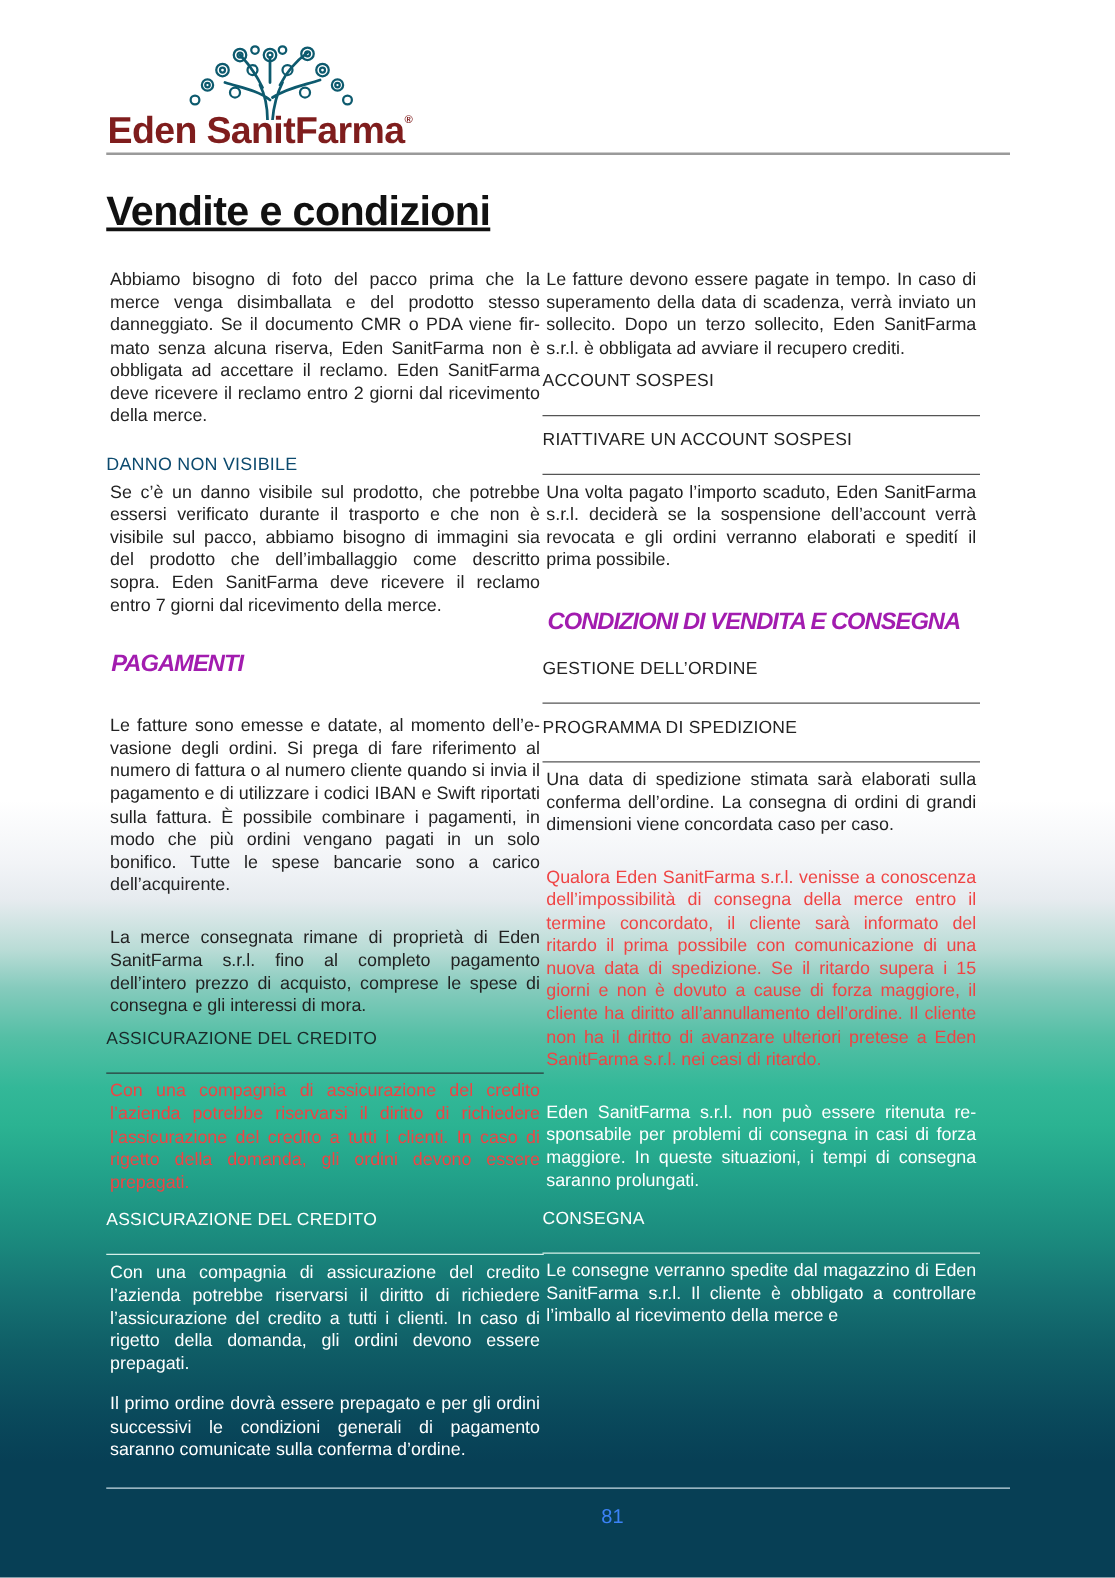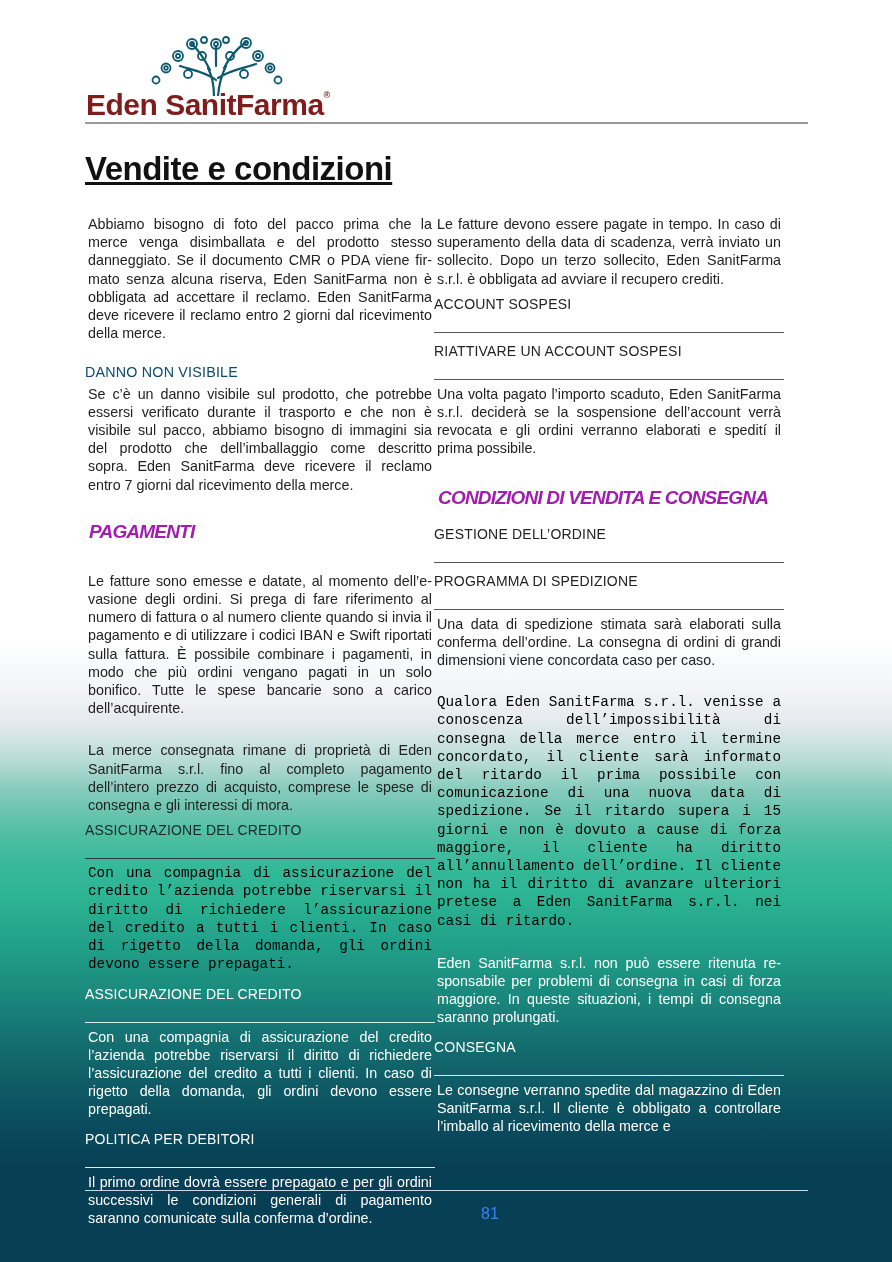--- a/index.html
+++ b/index.html
@@ -38,21 +38,21 @@
   .sub {
     font-size: 14px; line-height: 18px; color: #222; letter-spacing: 0.2px;
     border-bottom: 1.3px solid #555; padding-bottom: 19px; margin: 0 0 5px 0;
   }
   .plain-sub { font-size: 14.3px; line-height: 18.2px; color: #0c4a6e; margin: 0; letter-spacing: 0.2px; }
   .section-heading {
     font-size: 19px; font-weight: bold; color: #a21caf; letter-spacing: -0.8px; margin: 4px; font-style: italic;
   }
   .light p.body, .light .plain-sub { color: #fff; }
   .light .sub { color: #fff; border-bottom-color: #d6efe9; }
-  .dark-on-teal p.body { color: #000000; font-family: Liberation Mono, monospace; }
+  .dark-on-teal p.body { color: #ef4444; }
   .dark-on-teal .sub { color: #1a2a2a; border-bottom-color: #2a3a3a; }
   .footer-rule { position: absolute; left: 85px; top: 1190px; width: 723px; height: 1px; background: #c7dbe3; }
   .page-number {
     position: absolute; left: 0; width: 892px; top: 1205px; text-align: center;
     color: #3b82f6; font-size: 16px; margin-left: 44px;
   }
 </style>
 </head>
 <body>
 
@@ -106,21 +106,20 @@
   <div style="height:4px"></div>
   <div class="dark-on-teal">
     <div class="sub">ASSICURAZIONE DEL CREDITO</div>
     <p class="body">Con una compagnia di assicurazione del credito l’azienda potrebbe riservarsi il diritto di richiedere l’assicurazione del credito a tutti i clienti. In caso di rigetto della domanda, gli ordini devono essere prepagati.</p>
   </div>
   <div style="height:8px"></div>
   <div class="light">
     <div class="sub">ASSICURAZIONE DEL CREDITO</div>
     <p class="body">Con una compagnia di assicurazione del credito l’azienda potrebbe riservarsi il diritto di richiedere l’assicurazione del credito a tutti i clienti. In caso di rigetto della domanda, gli ordini devono essere prepagati.</p>
     <div style="height:8px"></div>
-    <div class="sub">POLITICA PER DEBITORI</div>
     <p class="body">Il primo ordine dovrà essere prepagato e per gli or­dini successivi le condizioni generali di pagamento saranno comunicate sulla conferma d’ordine.</p>
   </div>
 </div>
 
 <div class="col col-right">
   <p class="body">Le fatture devono essere pagate in tempo. In caso di superamento della data di scadenza, verrà inviato un sollecito. Dopo un terzo sollecito, Eden SanitFar­ma s.r.l. è obbligata ad avviare il recupero crediti.</p>
   <div style="height:4px"></div>
   <div class="sub">ACCOUNT SOSPESI</div>
   <div style="height:4px"></div>
   <div class="sub">RIATTIVARE UN ACCOUNT SOSPESI</div>

